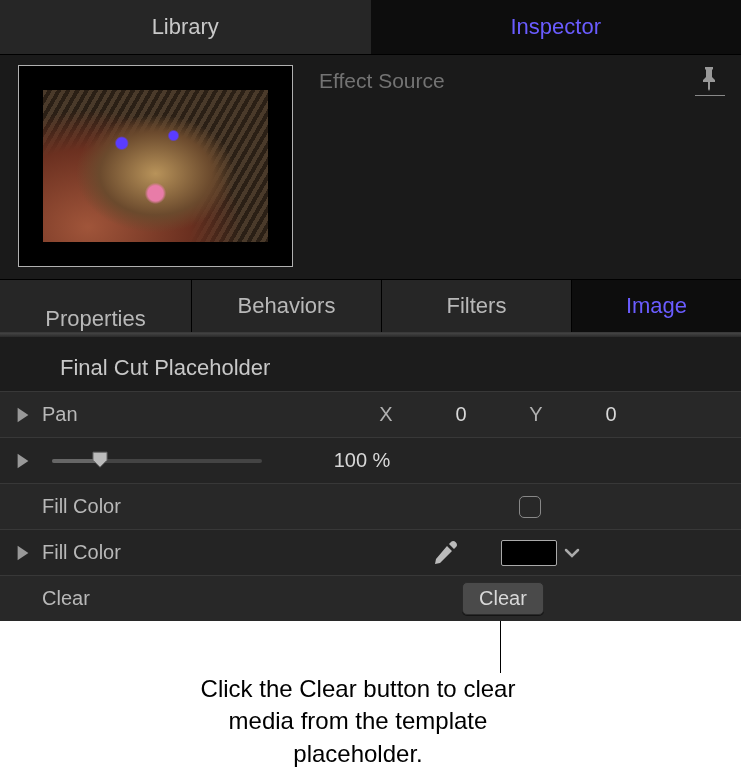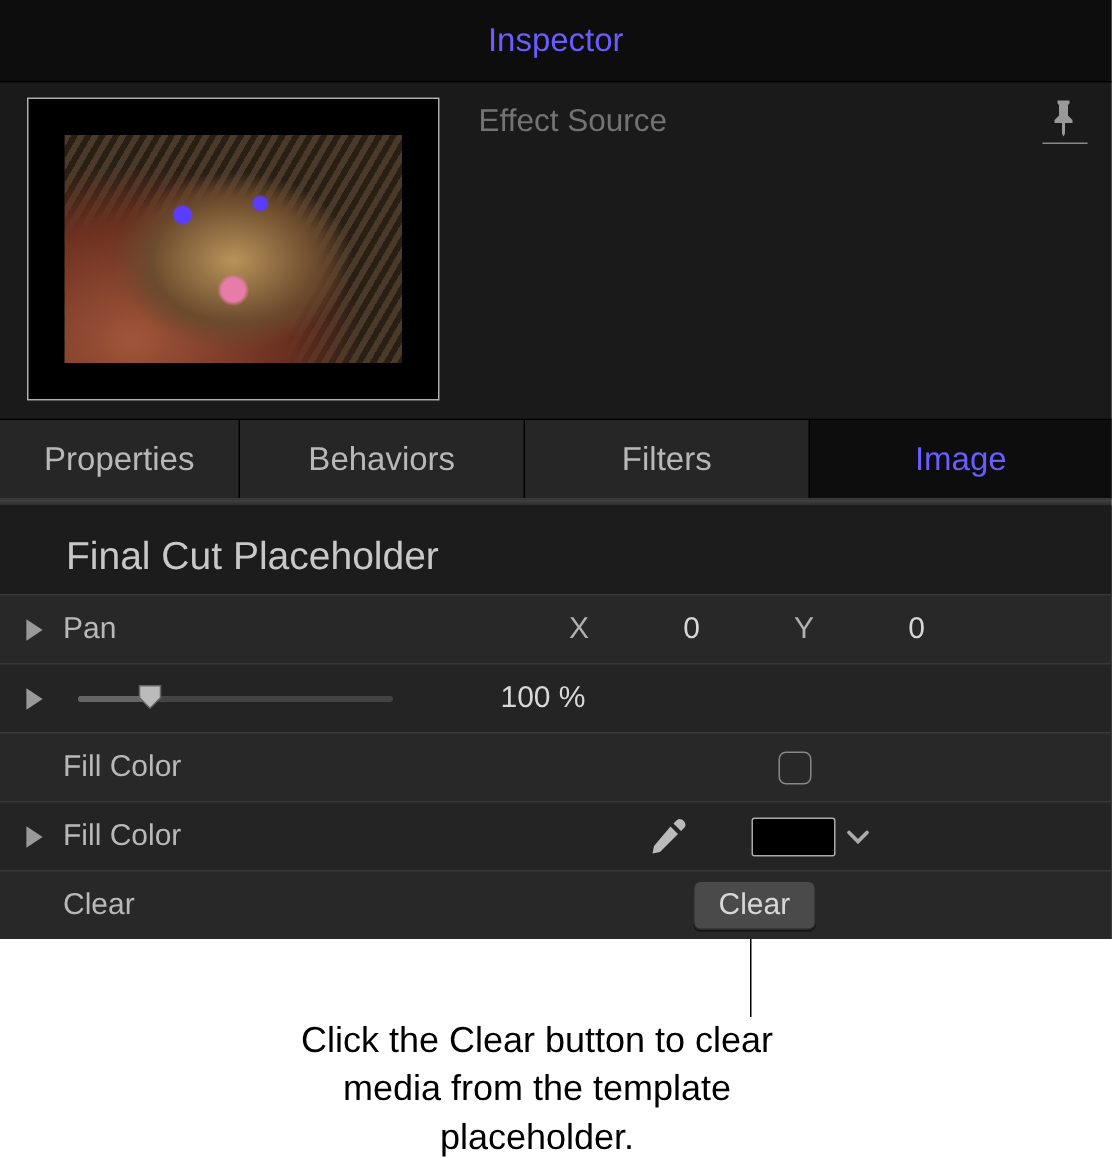--- a/index.html
+++ b/index.html
@@ -115,31 +115,31 @@
     color: #b8b8b8;
     border-right: 1px solid #000;
     cursor: pointer;
     background: #262626;
   }
   .sub-tab:last-child { border-right: none; }
   .sub-tab.active {
     background: #0d0d0d;
     color: #6a5cff;
   }
-  .st-prop { width: 160px; }
+  .st-prop { width: 192px; align-items: flex-end; }
   .st-beh  { width: 190px; }
   .st-filt { width: 190px; }
   .st-img  { flex: 1; }
   
   .params {
     background: #1c1c1c;
   }
   .section-hdr {
-    padding: 18px 0 10px 44px;
-    font-size: 26px;
+    padding: 18px 0 10px 60px;
+    font-size: 22px;
     color: #c8c8c8;
     background: #1c1c1c;
   }
   .row {
     display: flex;
     align-items: center;
     height: 46px;
     padding: 0 20px 0 14px;
     border-top: 1px solid #383838;
     background: #282828;
@@ -253,20 +253,23 @@
     height: 4px;
     background: linear-gradient(#444, #2a2a2a);
   }
 </style>
 </head>
 <body>
 
 <div class="app">
 
   <div class="top-tabs">
+    <div class="top-tab library">
+      <span>Library</span>
+    </div>
     <div class="top-tab inspector">
       <span>Inspector</span>
     </div>
   </div>
 
   <div class="header">
     <div class="preview-wrap">
       <div class="preview">
         <div class="preview-inner">
           <div class="cat"></div>

